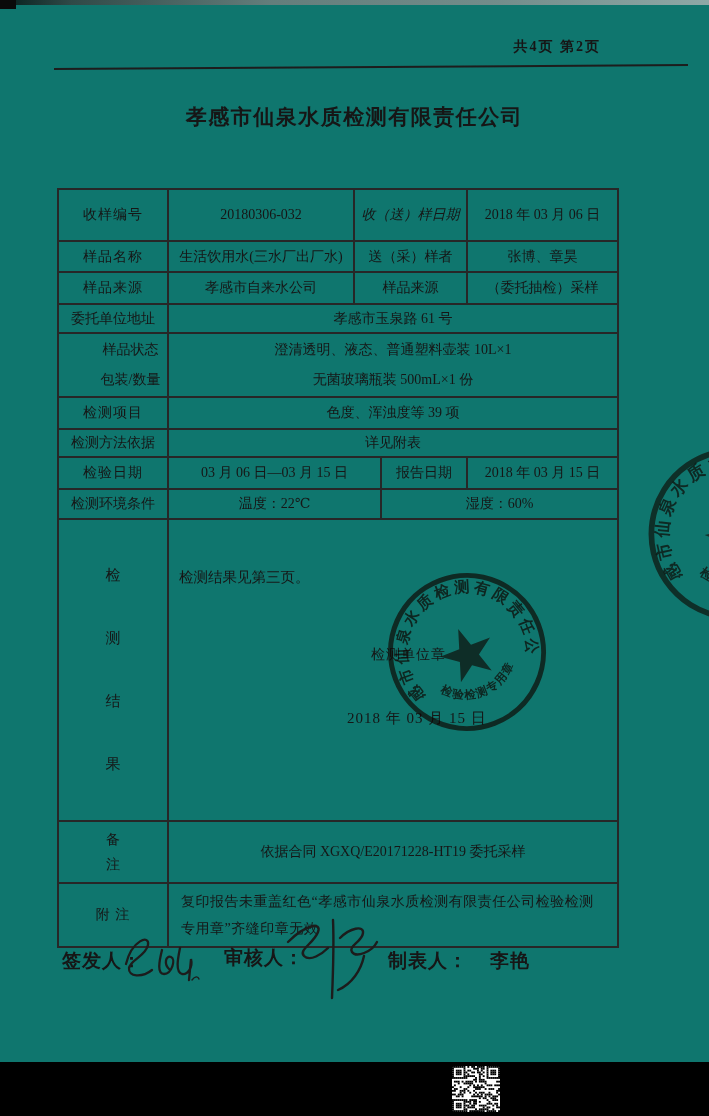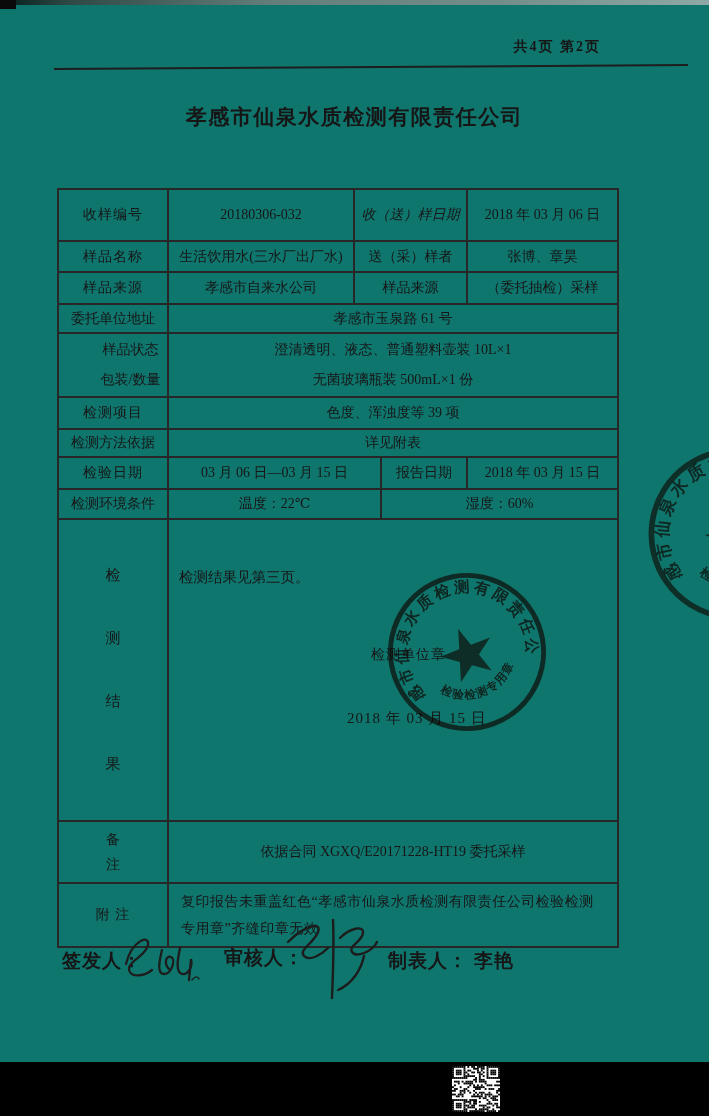--- a/index.html
+++ b/index.html
@@ -30,21 +30,21 @@
   .remark-label-box{line-height:25px;}
   .result-box{position:relative;height:300px;}
   .result-note{position:absolute;left:10px;top:48px;font-size:14.5px;font-family:Liberation Mono, monospace;}
   .stamp-caption{position:absolute;left:202px;top:126px;font-size:14px;letter-spacing:1px;}
   .stamp-date{position:absolute;left:178px;top:189px;font-size:15px;letter-spacing:1px;}
   .stamp{position:absolute;mix-blend-mode:multiply;pointer-events:none;}
   .stamp-main{left:382px;top:567px;width:170px;height:170px;transform:rotate(-21deg);}
   .stamp-edge{left:640px;top:439px;width:190px;height:190px;transform:rotate(-13deg);}
   .sig-label{position:absolute;font-size:19px;font-weight:600;letter-spacing:1px;}
   .sig-svg{position:absolute;}
-  .preparer-name{margin-left:6px;font-weight:600;text-align:center;}
+  .preparer-name{margin-left:22px;font-weight:600;text-align:center;}
   .bottom-bar{position:absolute;left:0;top:1062px;width:709px;height:54px;background:#000;}
   .qr{position:absolute;left:452px;top:4px;width:48px;height:46px;background:#fff;}
 </style>
 </head>
 <body>
 
 <div class="page">
 
   <div class="top-smudge"></div>
   <div class="corner-mark"></div>

